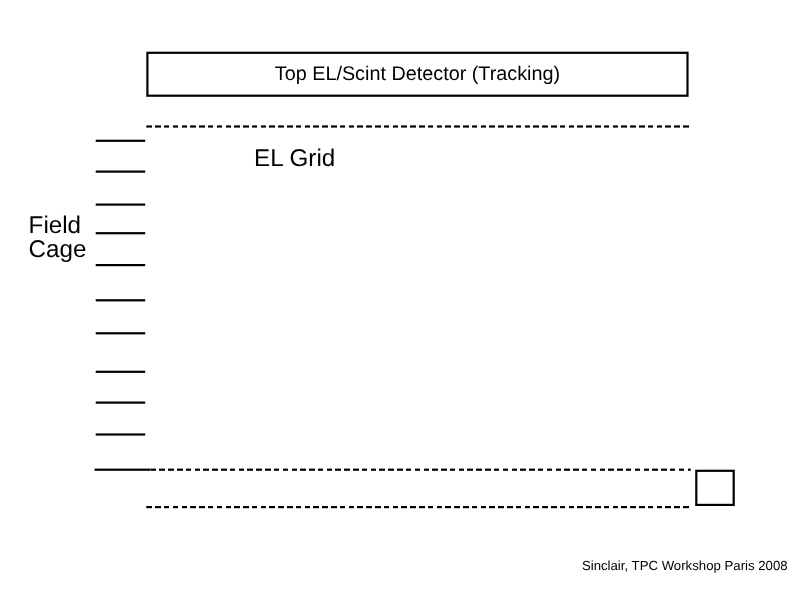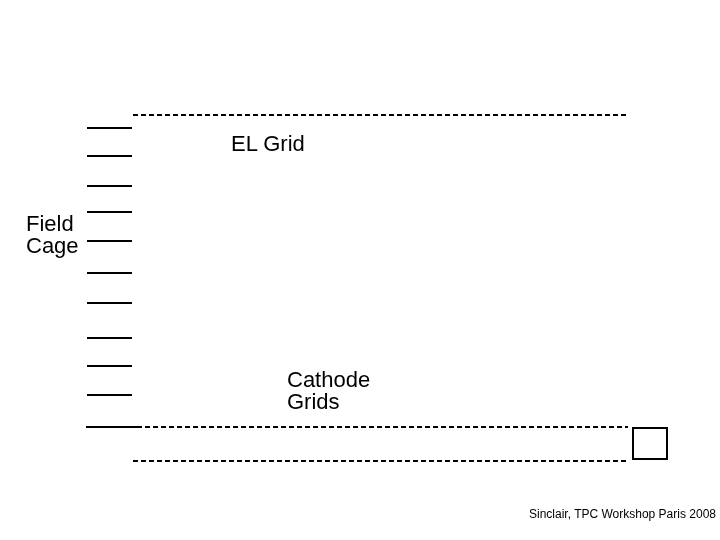--- a/index.html
+++ b/index.html
@@ -39,21 +39,21 @@
     height: 2px;
     background: #000000;
   }
   .cathode-solid { left: 86px; top: 426px; width: 51px; }
   .label {
     position: absolute;
     font-size: 22px;
     line-height: 22px;
   }
   .el-grid-label       { left: 231px; top: 133px; }
-  .field-cage-label    { left: 26px;  top: 194px; width: 70px; margin-top: 19px; }
+  .field-cage-label    { left: 26px;  top: 194px; width: 70px; }
   .cathode-grids-label { left: 287px; top: 369px; width: 90px; }
   .ba-channel-label    { left: 643px; top: 366px; width: 76px; }
   .attribution {
     position: absolute;
     top: 507px;
     right: 4px;
     font-size: 12px;
     white-space: nowrap;
   }
   .ring {
@@ -62,20 +62,23 @@
     width: 45px;
     height: 2px;
     background: #000000;
   }
 </style>
 </head>
 <body>
 
 <div class="slide">
 
+  <div class="box top-box">
+    <span>Top EL/Scint Detector (Tracking)</span>
+  </div>
 
   <div class="dashed el-grid-line"></div>
 
   <div class="label el-grid-label">EL Grid</div>
 
   <div>
       <div class="ring" style="top: 127px;"></div>
       <div class="ring" style="top: 155px;"></div>
       <div class="ring" style="top: 185px;"></div>
       <div class="ring" style="top: 211px;"></div>
@@ -86,20 +89,19 @@
       <div class="ring" style="top: 365px;"></div>
       <div class="ring" style="top: 394px;"></div>
     </div>
 
   <div class="label field-cage-label">Field Cage</div>
 
   <div class="solid-line cathode-solid"></div>
   <div class="dashed cathode-dash-upper"></div>
   <div class="dashed cathode-dash-lower"></div>
 
-  <div class="label cathode-grids-label">Cathode Grids</div>
 
   <div class="box ba-box"></div>
 
 
   <div class="attribution">Sinclair, TPC Workshop Paris 2008</div>
 
 </div>
 
 </body></html>

